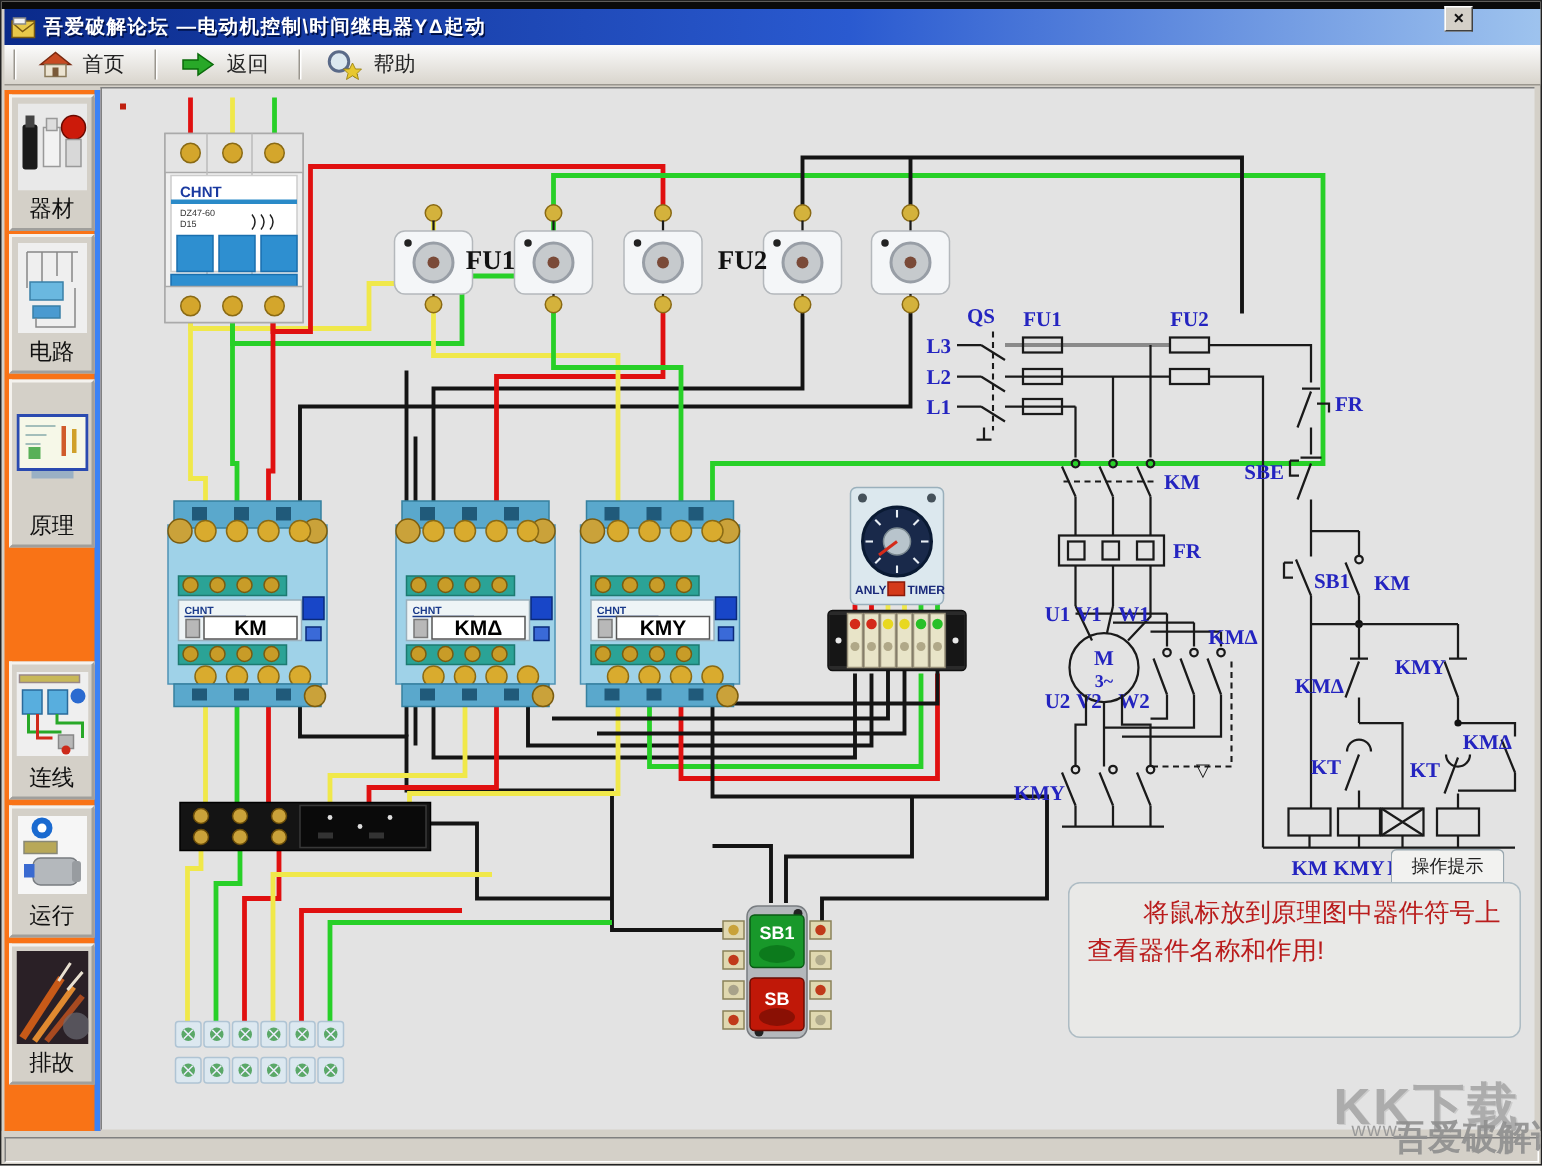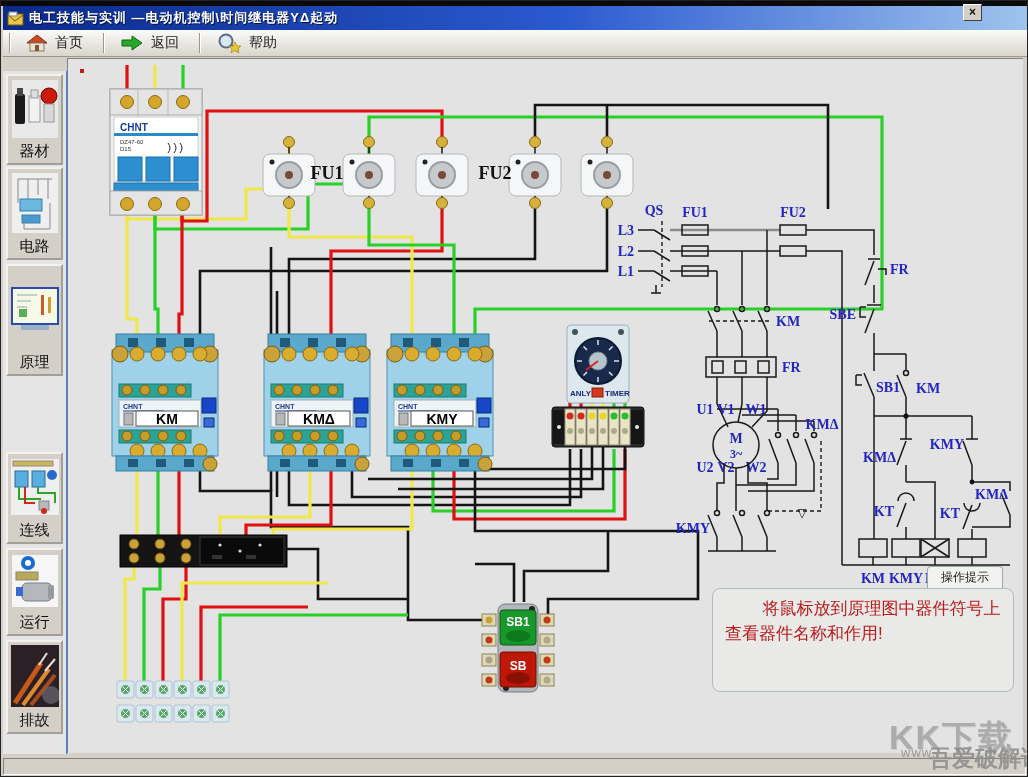--- a/index.html
+++ b/index.html
@@ -13,22 +13,22 @@
   .titlebar .ticon{width:17px;height:15px;margin:0 5px 0 4px;}
   .titlebar .ttext{font-size:13px;font-weight:bold;letter-spacing:1px;text-shadow:1px 1px 0 #00124a;}
   .closebtn{position:absolute;right:45px;top:3px;width:19px;height:17px;background:#d4d0c8;
             border:1px solid;border-color:#fff #404040 #404040 #fff;text-align:center;
             font-size:12px;font-weight:bold;color:#111;line-height:15px;cursor:default;}
   .toolbar{position:absolute;left:2px;top:29px;width:1024px;height:27px;
            background:linear-gradient(#fbfbfb,#d9d5cd);border-bottom:1px solid #9a968e;
            display:flex;align-items:center;}
   .tb-sep{width:2px;height:20px;border-left:1px solid #9a968e;border-right:1px solid #fff;margin:0 6px;}
   .tb-btn{display:flex;align-items:center;gap:6px;padding:2px 14px 2px 8px;font-size:14px;color:#222;}
-  .sidebar{position:absolute;left:2px;top:70px;width:64px;height:695px;background:#e5e5e5;
-           border-right:1px solid #3b82f6;}
+  .sidebar{position:absolute;left:2px;top:59px;width:64px;height:695px;background:#f97316;
+           border-right:4px solid #3b82f6;}
   .side-btn{position:absolute;left:3px;width:57px;background:#d4d0c8;
             border:2px outset #f4f2ee;display:flex;flex-direction:column;align-items:center;
             justify-content:flex-end;padding-bottom:2px;}
   .side-btn .ic{flex:1;display:flex;align-items:center;justify-content:center;width:100%;}
   .side-btn .lb{font-size:15px;color:#111;line-height:20px;}
   .canvas-wrap{position:absolute;left:66px;top:57px;width:956px;height:695px;background:#e3e3e3;
                border-top:1px solid #808080;border-left:1px solid #808080;}
   .tip-tab{position:absolute;left:859px;top:507px;width:76px;height:22px;background:#f2f2f0;
            border:1px solid #9aa8b0;border-bottom:none;border-radius:4px 4px 0 0;
            font-size:12px;color:#222;text-align:center;line-height:21px;}
@@ -60,21 +60,21 @@
 
 <div class="window">
   <div class="topstrip"></div>
 
   <div class="titlebar">
     <svg class="ticon" viewBox="0 0 17 15">
       <rect x="1" y="3" width="15" height="11" fill="#e8c84a" stroke="#7a5a10"></rect>
       <path d="M1,4 L8,10 L16,4" fill="none" stroke="#7a5a10"></path>
       <rect x="2" y="1" width="8" height="4" fill="#f4f4f4" stroke="#888"></rect>
     </svg>
-    <span class="ttext">电工技能与实训 —电动机控制\时间继电器YΔ起动</span>
+    <span class="ttext">吾爱破解论坛 —电动机控制\时间继电器YΔ起动</span>
   </div>
   <div class="closebtn">×</div>
 
   <div class="toolbar">
     <div class="tb-sep"></div>
     <div class="tb-btn">
       <svg width="24" height="20" viewBox="0 0 24 20">
         <polygon points="2,10 12,2 22,10" fill="#c84a22" stroke="#7a2a10"></polygon>
         <rect x="5" y="10" width="14" height="8" fill="#ece4d2" stroke="#8a7a5a"></rect>
         <rect x="10" y="12" width="4" height="6" fill="#7a5a3a"></rect>

